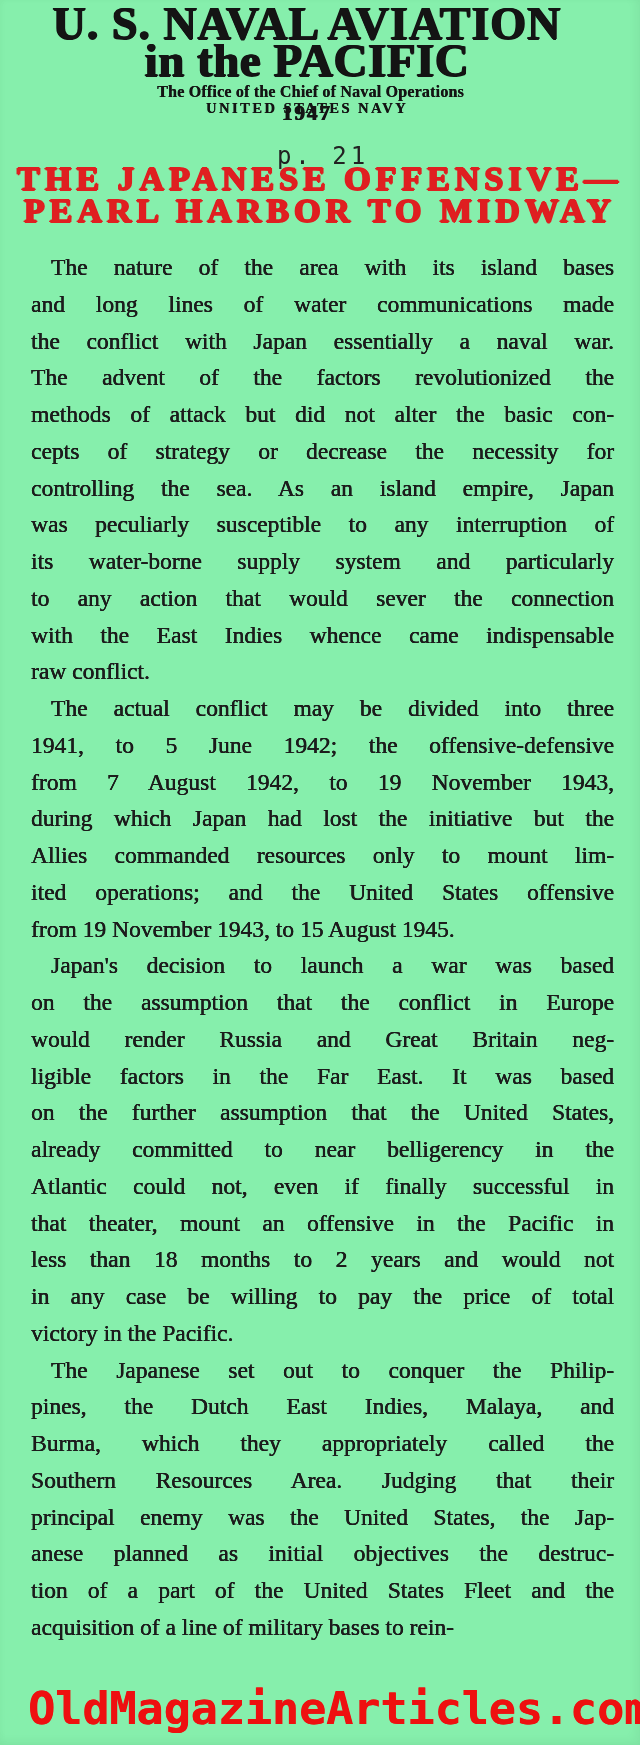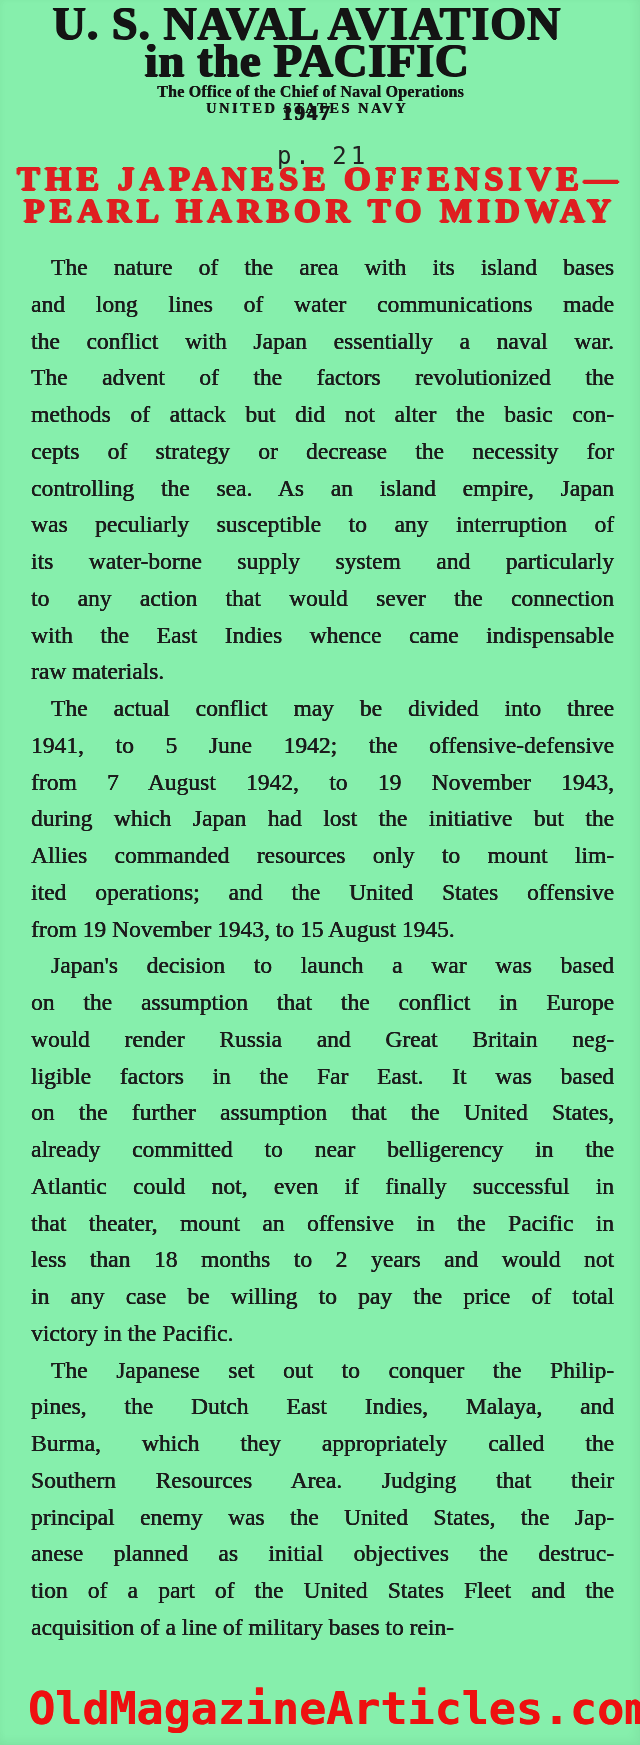--- a/index.html
+++ b/index.html
@@ -109,21 +109,21 @@
         <div class="line">and long lines of water communications made</div>
         <div class="line">the conflict with Japan essentially a naval war.</div>
         <div class="line">The advent of the factors revolutionized the</div>
         <div class="line">methods of attack but did not alter the basic con-</div>
         <div class="line">cepts of strategy or decrease the necessity for</div>
         <div class="line">controlling the sea.  As an island empire, Japan</div>
         <div class="line">was peculiarly susceptible to any interruption of</div>
         <div class="line">its water-borne supply system and particularly</div>
         <div class="line">to any action that would sever the connection</div>
         <div class="line">with the East Indies whence came indispensable</div>
-        <div class="line last">raw materials.</div>
+        <div class="line last">raw conflict.</div>
       </div>
       <div class="para">
         <div class="line first">The actual conflict may be divided into three</div>
         <div class="line">1941, to 5 June 1942; the offensive-defensive</div>
         <div class="line">from 7 August 1942, to 19 November 1943,</div>
         <div class="line">during which Japan had lost the initiative but the</div>
         <div class="line">Allies commanded resources only to mount lim-</div>
         <div class="line">ited operations; and the United States offensive</div>
         <div class="line last">from 19 November 1943, to 15 August 1945.</div>
       </div>

